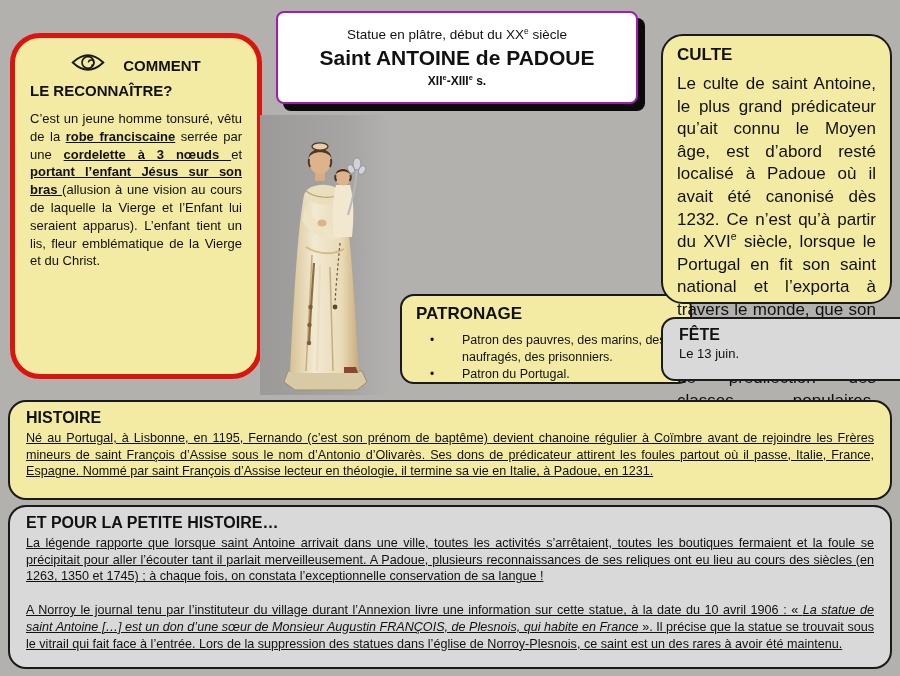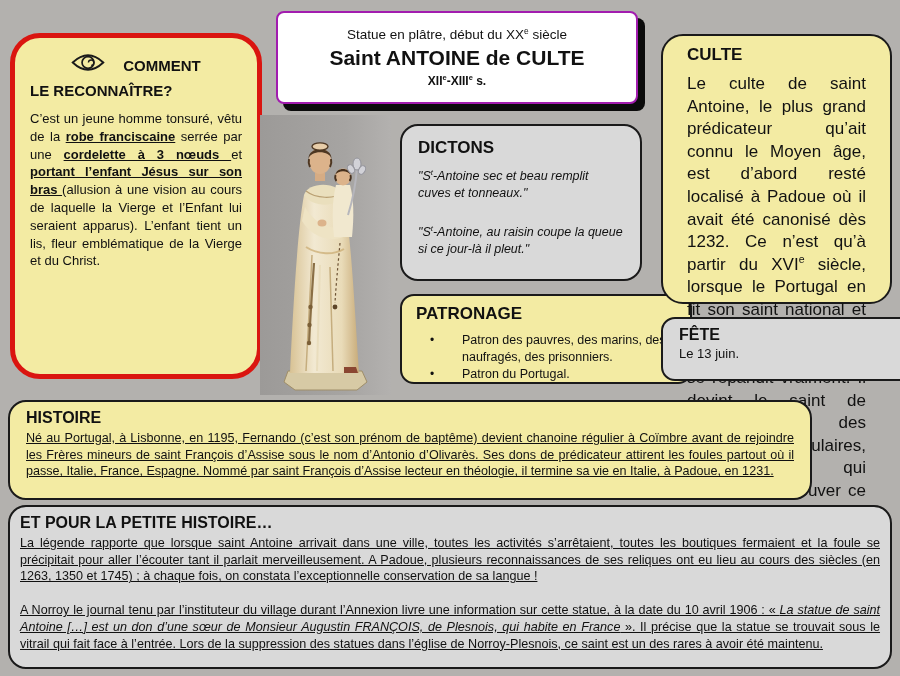--- a/index.html
+++ b/index.html
@@ -67,42 +67,42 @@
   .patronage li{
     position:relative;padding-left:46px;font-size:12.5px;line-height:1.35;color:#111;
   }
   .patronage li::before{
     content:"•";position:absolute;left:14px;top:0;font-size:12px;
   }
 
   
   .culte{
     left:661px;top:34px;width:231px;height:270px;
-    border-radius:22px;padding:9px 24px;color:#111;
+    border-radius:22px;padding:9px 14px;color:#111;
   }
   .culte p{margin:0;font-size:17px;text-align:justify;line-height:1.33;}
 
   
   .fete{
     left:661px;top:317px;width:274px;height:64px;
     border-radius:14px;padding:7px 16px;color:#111;
   }
   .fete .panel-title{margin-bottom:2px;font-size:16px;}
   .fete-text{font-size:13px;}
 
   
   .histoire{
-    left:8px;top:400px;width:804px;height:100px;
+    left:8px;top:400px;width:884px;height:100px;
     border-radius:18px;padding:7px 16px;color:#111;
   }
   .histoire .panel-title,.petite .panel-title{font-size:16px;margin-bottom:3px;}
   .histoire p,.petite p{margin:0;font-size:12.6px;text-align:justify;line-height:1.33;text-decoration:underline;}
   .petite{
     left:8px;top:505px;width:884px;height:164px;
-    border-radius:18px;padding:7px 10px;color:#111;
+    border-radius:18px;padding:7px 16px;color:#111;
   }
   .petite p + p{margin-top:17px;}
 </style>
 </head>
 <body>
 
 <div class="poster">
 
   <div class="panel identify">
     <div class="identify-header">
@@ -118,21 +118,21 @@
       </div>
       <div class="line2">LE RECONNAÎTRE?</div>
     </div>
     <div class="identify-body">
       <p><span>C’est un jeune homme  tonsuré, vêtu de la </span><span style="font-weight: bold; text-decoration: underline;">robe franciscaine</span><span> serrée par une </span><span style="font-weight: bold; text-decoration: underline;">cordelette à 3 nœuds </span><span>et </span><span style="font-weight: bold; text-decoration: underline;">portant l’enfant Jésus sur son bras </span><span>(allusion à une vision au cours de laquelle la Vierge et l’Enfant lui seraient apparus). L’enfant tient un lis, fleur emblématique de la Vierge et du Christ.</span></p>
     </div>
   </div>
 
   <div class="panel title-panel">
     <div class="title-sub"><span>Statue en plâtre, début du XX</span><sup>e</sup><span> siècle</span></div>
-    <div class="title-main">Saint ANTOINE de CULTE</div>
+    <div class="title-main">Saint ANTOINE de PADOUE</div>
     <div class="title-period"><span>XII</span><sup>e</sup><span>-XIII</span><sup>e</sup><span> s.</span></div>
   </div>
 
   <div class="panel statue">
     <svg width="131" height="280" viewBox="0 0 131 280">
       <defs>
         <linearGradient id="bgGrad" x1="0" y1="0" x2="1" y2="0">
           <stop offset="0" stop-color="#9c9a98"></stop>
           <stop offset="0.65" stop-color="#a6a4a2"></stop>
           <stop offset="1" stop-color="#b3b1af"></stop>
@@ -185,25 +185,20 @@
 
       <path d="M80 128 C78 150 76 170 75 188" stroke="#6b5133" stroke-width="1.2" fill="none" stroke-dasharray="2.5 2.5"></path>
       <circle cx="75" cy="192" r="2.4" fill="#5d4528"></circle>
 
       <path d="M84 252 L96 252 L98 258 L84 258 Z" fill="#8a4631"></path>
 
       <path d="M46 132 C58 140 74 140 84 134" stroke="#c9a96f" stroke-width="2" fill="none" opacity="0.7"></path>
     </svg>
   </div>
 
-  <div class="panel gray dictons">
-    <div class="panel-title">DICTONS</div>
-    <p class="dicton-quote"><span>"S</span><sup>t</sup><span>-Antoine sec et beau remplit cuves et tonneaux."</span></p>
-    <p class="dicton-quote" style="margin-top:22px;"><span>"S</span><sup>t</sup><span>-Antoine, au raisin coupe la queue si ce jour-là il pleut."</span></p>
-  </div>
 
   <div class="panel yellow patronage">
     <div class="panel-title">PATRONAGE</div>
     <ul>
         <li>Patron des pauvres, des marins, des naufragés, des prisonniers.</li>
         <li>Patron du Portugal.</li>
       </ul>
   </div>
 
   <div class="panel yellow culte">

